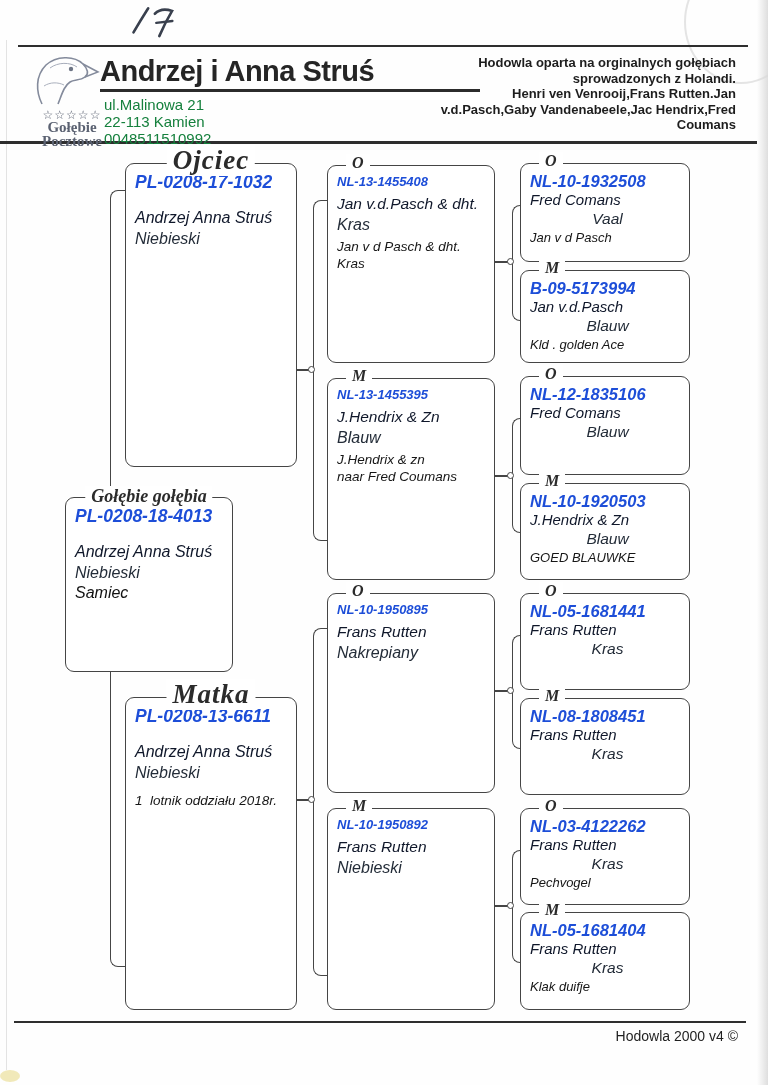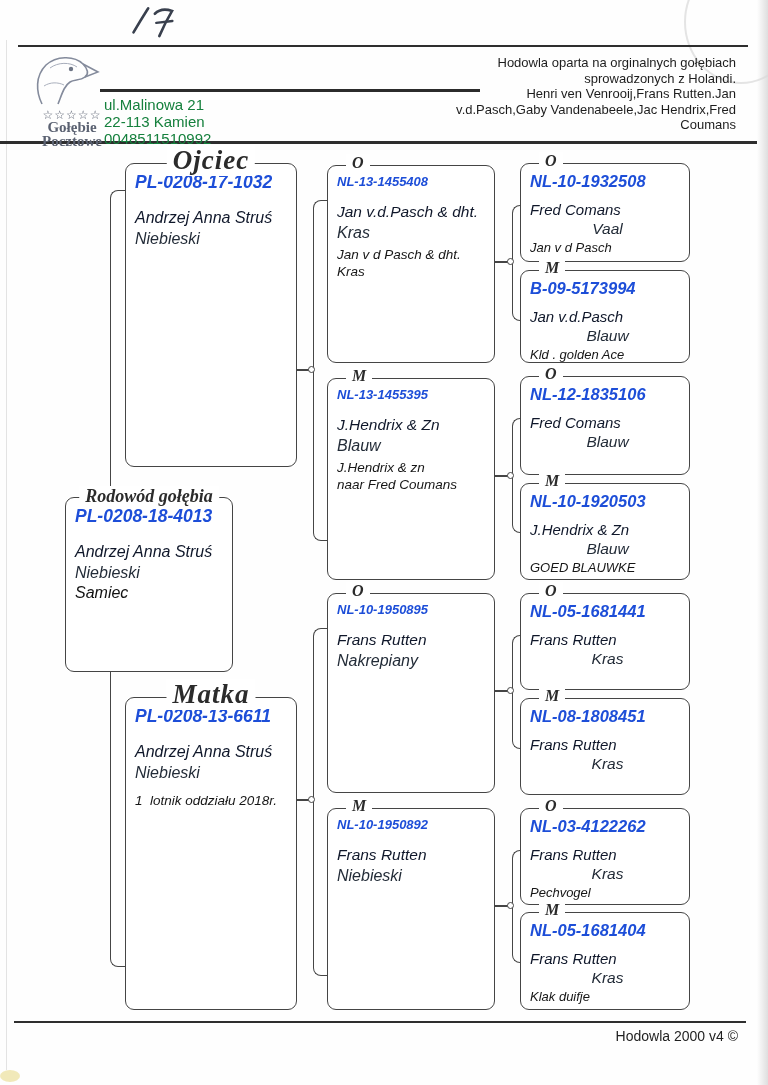--- a/index.html
+++ b/index.html
@@ -16,21 +16,21 @@
   .scan-blob { position:absolute; left:0; top:1070px; width:20px; height:12px;
     background:#eee3a8; border-radius:50%; opacity:.8; }
   
   .rule { position:absolute; background:#2e2e2e; }
   
   .title { position:absolute; left:100px; top:55px; font-size:29px; font-weight:bold;
     letter-spacing:-0.5px; color:#252525; }
   .title-underline { position:absolute; left:100px; top:89px; width:380px; height:3px; background:#2b2b2b; }
   .addr { position:absolute; left:104px; top:96px; font-size:15px; line-height:17px; color:#15803d; }
   .note { position:absolute; right:32px; top:55px; width:300px; text-align:right;
-    font-size:13px; line-height:15.5px; color:#1d1d1d; white-space:pre-line; }
+    font-size:13px; line-height:15.5px; color:#1d1d1d; white-space:pre-line;font-weight:bold; }
   .logo { position:absolute; left:26px; top:52px; width:92px; text-align:center; color:#5b6272; }
   .logo .stars { font-size:12px; letter-spacing:1px; line-height:10px; }
   .logo .lname { font-family:"Liberation Serif", serif; font-weight:bold; font-size:15px; line-height:14px; }
   .hand17 { position:absolute; left:126px; top:2px; transform:rotate(4deg); }
   
   .pbox { position:absolute; background:#fff; border:1.6px solid #454545; border-radius:9px;
     box-sizing:border-box; padding:8px 4px 0 9px;font-style:italic; }
   .pbox .blabel { position:absolute; background:#fff; padding:0 6px;
     font-family:"Liberation Serif", serif; font-weight:bold; color:#2b2b2b; white-space:nowrap; }
   .blabel.big { top:-19px; left:50%; transform:translateX(-50%); font-size:27px; letter-spacing:1px; }
@@ -38,25 +38,25 @@
   .blabel.small { top:-12px; left:18px; font-size:16px; }
   .ring { font-weight:bold; color:#1d4ed8; }
   .fancier { color:#0f172a; }
   .pcolor { color:#232c38; }
   .comment { color:#161616; white-space:pre-wrap; }
   .c1 .ring { font-size:17.5px; }
   .c1 .fancier { font-size:16px; margin-top:16px; }
   .c1 .pcolor { font-size:16px; margin-top:3px; }
   .c1 .comment { font-size:13.5px; margin-top:10px; line-height:17px; }
   .c2 .ring { font-size:13px; }
-  .c2 .fancier { font-size:15.5px; margin-top:14px; }
+  .c2 .fancier { font-size:15.5px; margin-top:6px; }
   .c2 .pcolor { font-size:16px; margin-top:3px; }
   .c2 .comment { font-size:13.5px; margin-top:4px; line-height:17px; }
   .c3 .ring { font-size:16.5px; }
-  .c3 .fancier { font-size:15px; margin-top:10px; }
+  .c3 .fancier { font-size:15px; margin-top:0; }
   .c3 .pcolor { font-size:15.5px; margin-top:2px;text-align:center; }
   .c3 .comment { font-size:13px; margin-top:2px; line-height:15px; }
   
   .bracket { position:absolute; border-left:1.6px solid #454545; border-top:1.6px solid #454545;
     border-bottom:1.6px solid #454545; border-top-left-radius:8px; border-bottom-left-radius:8px;
     box-sizing:border-box; }
   .stub { position:absolute; height:1.6px; background:#454545; }
   .jdot { position:absolute; width:7px; height:7px; border:1.5px solid #454545; border-radius:50%;
     background:#fff; box-sizing:border-box; }
   .curl { position:absolute; right:-30px; top:-40px; width:110px; height:120px;
@@ -91,20 +91,21 @@
       <path d="M55 12 L70 20 L57 25" fill="none" stroke="#848b9c" stroke-width="1.5"></path>
       <path d="M22 16 C30 10 42 10 49 15" fill="none" stroke="#a7adbb" stroke-width="1"></path>
       <circle cx="43" cy="17" r="2.2" fill="#6e7585"></circle>
       <path d="M16 34 C22 30 30 30 36 33" fill="none" stroke="#aab0bd" stroke-width="1"></path>
     </svg>
     <div class="stars">☆☆☆☆☆</div>
     <div class="lname">Gołębie</div>
     <div class="lname">Pocztowe</div>
   </div>
 
+  <div class="title">Andrzej i Anna Struś</div>
   <div class="title-underline"></div>
   <div class="addr" style="white-space:pre-line;">ul.Malinowa 21
 22-113 Kamien
 0048511510992</div>
   <div class="note">Hodowla oparta na orginalnych gołębiach
 sprowadzonych z Holandi.
 Henri ven Venrooij,Frans Rutten.Jan
 v.d.Pasch,Gaby Vandenabeele,Jac Hendrix,Fred
 Coumans</div>
 
@@ -131,21 +132,21 @@
   <div class="jdot" style="left:507px; top:902px;"></div>
 
   <div class="pbox c1" style="left:125px; top:163px; width:172px; height:304px;">
     <span class="blabel big">Ojciec</span>
     <div class="ring">PL-0208-17-1032</div>
     <div class="fancier">Andrzej Anna Struś</div>
     <div class="pcolor">Niebieski</div>
   </div>
 
   <div class="pbox c1" style="left:65px; top:497px; width:168px; height:175px; z-index:2;">
-    <span class="blabel med">Rodowód gołębia</span>
+    <span class="blabel med">Gołębie gołębia</span>
     <div class="ring">PL-0208-18-4013</div>
     <div class="fancier">Andrzej Anna Struś</div>
     <div class="pcolor">Niebieski</div>
     <div class="comment" style="font-size:16px; color:#111; margin-top:2px;">Samiec</div>
   </div>
 
   <div class="pbox c1" style="left:125px; top:697px; width:172px; height:313px;">
     <span class="blabel big">Matka</span>
     <div class="ring">PL-0208-13-6611</div>
     <div class="fancier">Andrzej Anna Struś</div>

